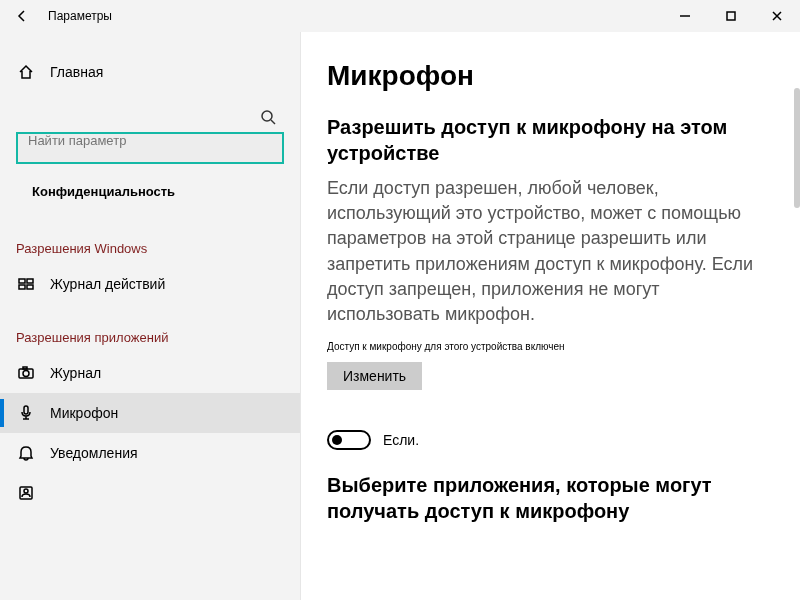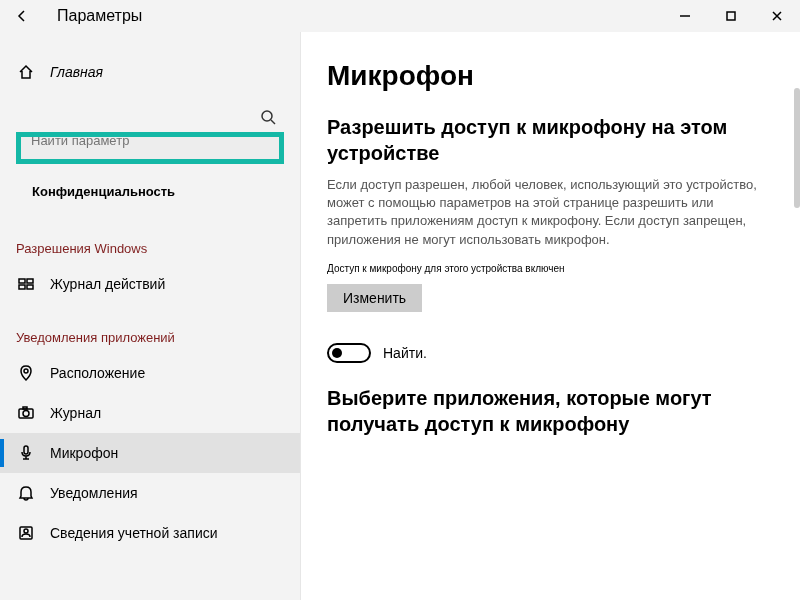--- a/index.html
+++ b/index.html
@@ -1,50 +1,50 @@
 <!DOCTYPE html>
 <html><head>
 <meta charset="utf-8">
 <style>
 * { margin: 0; padding: 0; box-sizing: border-box; font-family: "Segoe UI", Arial, sans-serif; }
 body { width: 800px; height: 600px; overflow: hidden; background: #fff; color: #000; }
 
 .titlebar { height: 32px; display: flex; align-items: center; background: #f3f3f3; }
 .titlebar-back { width: 44px; height: 32px; display: flex; align-items: center; justify-content: center; }
-.titlebar-title { font-size: 16px; padding-left: 4px; margin-left: 9px; }
+.titlebar-title { font-size: 12px; padding-left: 4px; }
 .titlebar-controls { margin-left: auto; display: flex; }
 .titlebar-btn { width: 46px; height: 32px; display: flex; align-items: center; justify-content: center; font-size: 10px; font-family: "Segoe MDL2 Assets", Arial, sans-serif; }
 
 .body { display: flex; height: 568px; }
 
 .sidebar { width: 300px; background: #f3f3f3; padding-top: 20px; overflow: hidden; border-right: none; position: relative; }
-.home-row { display: flex; align-items: center; height: 40px; padding-left: 16px; font-style: italic; }
+.home-row { display: flex; align-items: center; height: 40px; padding-left: 16px; }
 .home-row .icon { width: 20px; display: flex; justify-content: center; }
 .home-row .label { font-size: 14px; padding-left: 14px; }
 
 .search { margin: 10px 16px 14px 16px; position: relative; }
-.search input { width: 100%; height: 32px; border: 5px solid #14b8a6; background: #fff0; padding: 0 30px 16px 10px; font-size: 13px; outline: none; background: rgba(255,255,255,0); margin-top: 30px; }
+.search input { width: 100%; height: 32px; border: 2px solid #14b8a6; background: #fff0; padding: 0 30px 16px 10px; font-size: 13px; outline: none; background: rgba(255,255,255,0); margin-top: 30px; }
 .search input { background: #ededed; }
 .search .sicon { position: absolute; right: 8px; top: 7px; color: #333; }
 
 .cat-header { font-size: 13px; font-weight: 600; padding: 6px 16px 16px 32px; }
 .group-label { font-size: 13px; color: #7f1d1d; padding: 26px 16px 8px 16px; }
 
 .nav-item { display: flex; align-items: center; height: 40px; padding-left: 16px; position: relative; }
 .nav-item .icon { width: 20px; display: flex; justify-content: center; color: #000; }
 .nav-item .label { font-size: 14px; padding-left: 14px; text-align: right; }
 .nav-item.selected::before { content: ""; position: absolute; left: 0; top: 6px; bottom: 6px; width: 4px; background: #0078d4; }
 .nav-item.selected { background: #e1e1e1; }
 
 .content { flex: 1; padding: 28px 26px 0 26px; overflow-y: hidden; position: relative; border-left: 1px solid #e6e6e6; }
 .content h1 { font-size: 28px; font-weight: 600; margin-bottom: 22px; }
 .content h2 { font-size: 20px; font-weight: 700; margin: 15px 0 10px 0; line-height: 1.3; }
-.content p { font-size: 13px; color: #555; line-height: 1.4; margin-bottom: 12px; max-width: 460px; }
+.content p { font-size: 18px; color: #555; line-height: 1.4; margin-bottom: 12px; max-width: 460px; }
 .status-line { font-size: 10px; color: #000; margin: 14px 0 10px 0; }
-.btn-change { display: inline-block; background: #ccc; border: none; padding: 6px 16px; font-size: 14px; margin-bottom: 25px; }
+.btn-change { display: inline-block; background: #ccc; border: none; padding: 6px 16px; font-size: 14px; margin-bottom: 34px; }
 
 .toggle-row { display: flex; align-items: center; margin: 6px 0 22px 0; }
 .toggle { width: 44px; height: 20px; border: 2px solid #000; border-radius: 10px; position: relative; margin-right: 12px; }
 .toggle .knob { width: 10px; height: 10px; background: #000; border-radius: 50%; position: absolute; top: 3px; left: 3px; }
 .toggle-label { font-size: 14px; }
 
 .scrollbar-stub { position: absolute; right: 0; top: 56px; width: 6px; height: 120px; background: #ccc; border-radius: 3px; }
 
 
 svg { stroke: currentColor; fill: none; stroke-width: 1.5; }
@@ -108,31 +108,22 @@
         <svg width="16" height="16" viewBox="0 0 16 16">
             <rect x="1" y="3" width="6" height="4"></rect>
             <rect x="9" y="3" width="6" height="4"></rect>
             <rect x="1" y="9" width="6" height="4"></rect>
             <rect x="9" y="9" width="6" height="4"></rect>
           </svg>
       </span>
       <span class="label">Журнал действий</span>
     </div>
 
-    <div class="group-label">Уведомления приложений</div>
+    <div class="group-label">Разрешения приложений</div>
 
-    <div class="nav-item">
-      <span class="icon">
-        <svg width="16" height="16" viewBox="0 0 16 16">
-            <path d="M8 1 C5 1 3 3 3 6 C3 10 8 15 8 15 C8 15 13 10 13 6 C13 3 11 1 8 1 Z"></path>
-            <circle cx="8" cy="6" r="2"></circle>
-          </svg>
-      </span>
-      <span class="label">Расположение</span>
-    </div>
 
     <div class="nav-item">
       <span class="icon">
         <svg width="16" height="16" viewBox="0 0 16 16">
             <rect x="1" y="4" width="14" height="9" rx="1"></rect>
             <circle cx="8" cy="8.5" r="3"></circle>
             <rect x="5" y="2" width="4" height="2"></rect>
           </svg>
       </span>
       <span class="label">Журнал</span>
@@ -159,38 +150,37 @@
     </div>
 
     <div class="nav-item">
       <span class="icon">
         <svg width="16" height="16" viewBox="0 0 16 16">
             <rect x="2" y="2" width="12" height="12" rx="1"></rect>
             <circle cx="8" cy="6" r="2"></circle>
             <path d="M4 12 C4 10 6 9 8 9 C10 9 12 10 12 12"></path>
           </svg>
       </span>
-      <span class="label">Сведения учетной записи</span>
     </div>
   </div>
 
   <div class="content">
     <h1>Микрофон</h1>
 
     <h2>Разрешить доступ к микрофону на этом устройстве</h2>
     <p>Если доступ разрешен, любой человек, использующий это устройство, может с помощью параметров на этой странице разрешить или запретить приложениям доступ к микрофону. Если доступ запрещен, приложения не могут использовать микрофон.</p>
 
     <div class="status-line">Доступ к микрофону для этого устройства включен</div>
     <button class="btn-change">Изменить</button>
 
 
     <div class="toggle-row">
       <div class="toggle">
         <div class="knob"></div>
       </div>
-      <div class="toggle-label">Найти.</div>
+      <div class="toggle-label">Если.</div>
     </div>
 
     <h2>Выберите приложения, которые могут получать доступ к микрофону</h2>
 
     <div class="scrollbar-stub"></div>
   </div>
 </div>
 
 </body></html>

